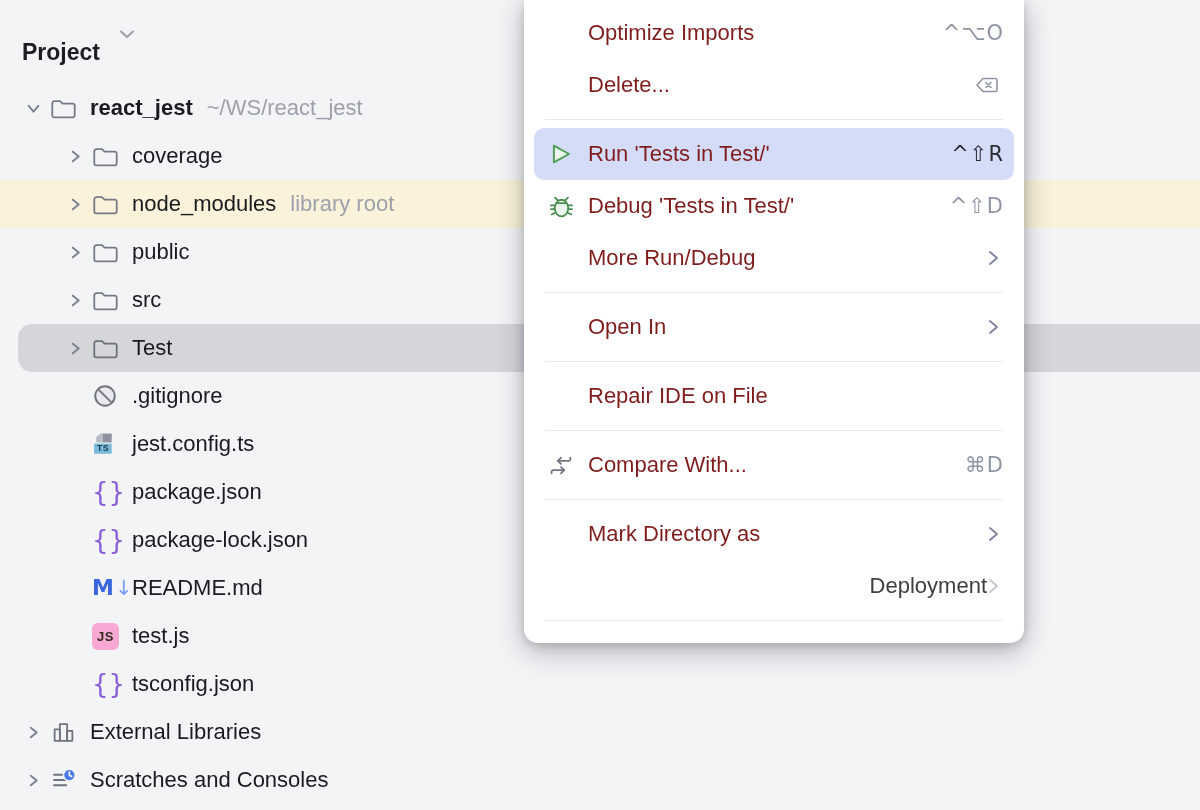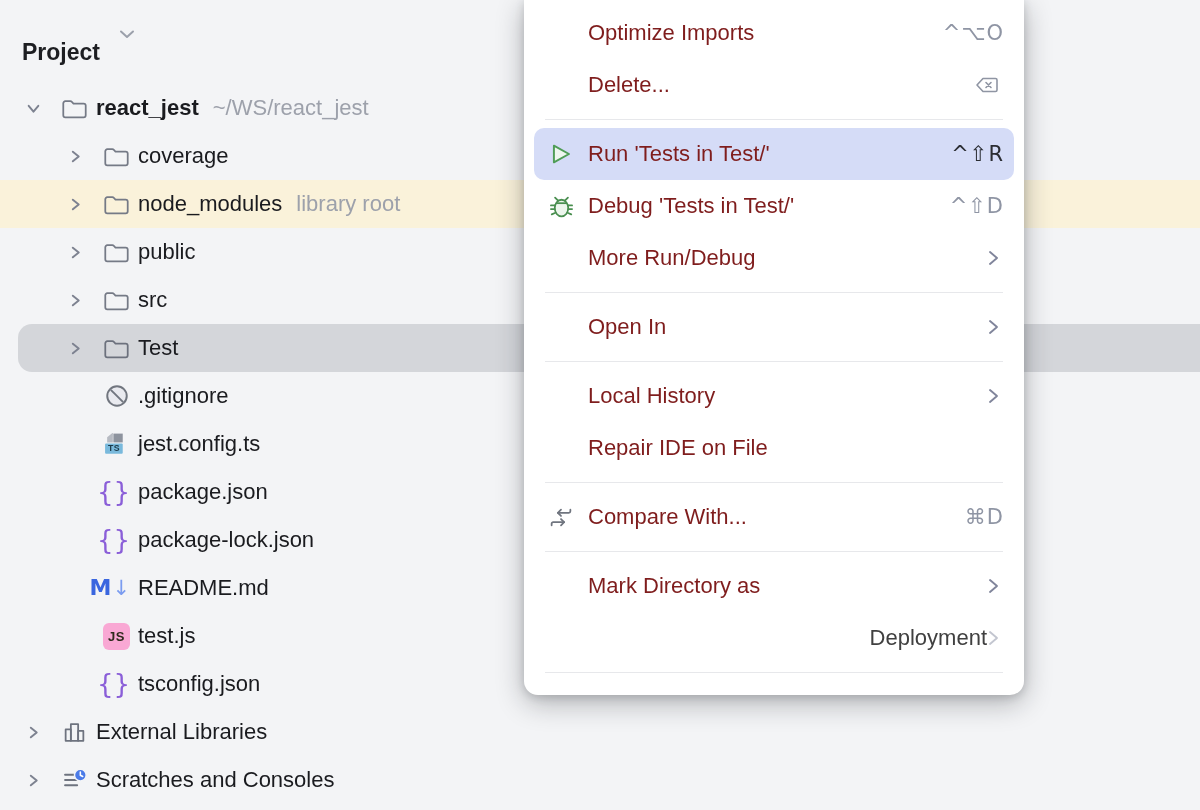--- a/index.html
+++ b/index.html
@@ -24,22 +24,22 @@
   .tree-row {
     display:flex; align-items:center;
     height:48px; width:100%;
     font-size:22px;
     cursor:default;
   }
   .lvl0 { padding-left:20px; }
   .lvl1 { padding-left:62px; }
   .chev { width:26px; height:26px; display:flex; align-items:center; justify-content:center; flex:none; }
   .chev.expanded svg { transform:rotate(90deg); }
-  .ticon { width:32px; height:32px; margin-left:10px; margin-right:8px;
-           display:flex; align-items:center; justify-content:flex-end; flex:none; }
+  .ticon { width:32px; height:32px; margin-left:4px; margin-right:8px;
+           display:flex; align-items:center; justify-content:flex-start; flex:none; }
   .tlabel { color:#1a1b1f; white-space:nowrap; }
   .tlabel.bold { font-weight:700; }
   .tmeta { margin-left:14px; color:#9da1ab; white-space:nowrap; }
 
   .row-yellow { background:#faf2da; }
   .row-selected {
     background:#d4d6da;
     border-radius:14px 0 0 14px;
     margin-left:18px;
     padding-left:44px;
@@ -344,29 +344,20 @@
     <span class="mlabel">Open In</span>
     <span class="msub">
       <svg width="13" height="20" viewBox="0 0 13 20">
           <path d="M3,4 L10,10 L3,16" fill="none" stroke="#80859b" stroke-width="1.9" stroke-linecap="round" stroke-linejoin="round"></path>
         </svg>
     </span>
   </div>
 
   <div class="msep"></div>
 
-  <div class="mi">
-    <span class="micon"></span>
-    <span class="mlabel">Local History</span>
-    <span class="msub">
-      <svg width="13" height="20" viewBox="0 0 13 20">
-          <path d="M3,4 L10,10 L3,16" fill="none" stroke="#80859b" stroke-width="1.9" stroke-linecap="round" stroke-linejoin="round"></path>
-        </svg>
-    </span>
-  </div>
 
   <div class="mi">
     <span class="micon"></span>
     <span class="mlabel">Repair IDE on File</span>
   </div>
 
 
   <div class="msep"></div>
 
   <div class="mi">

